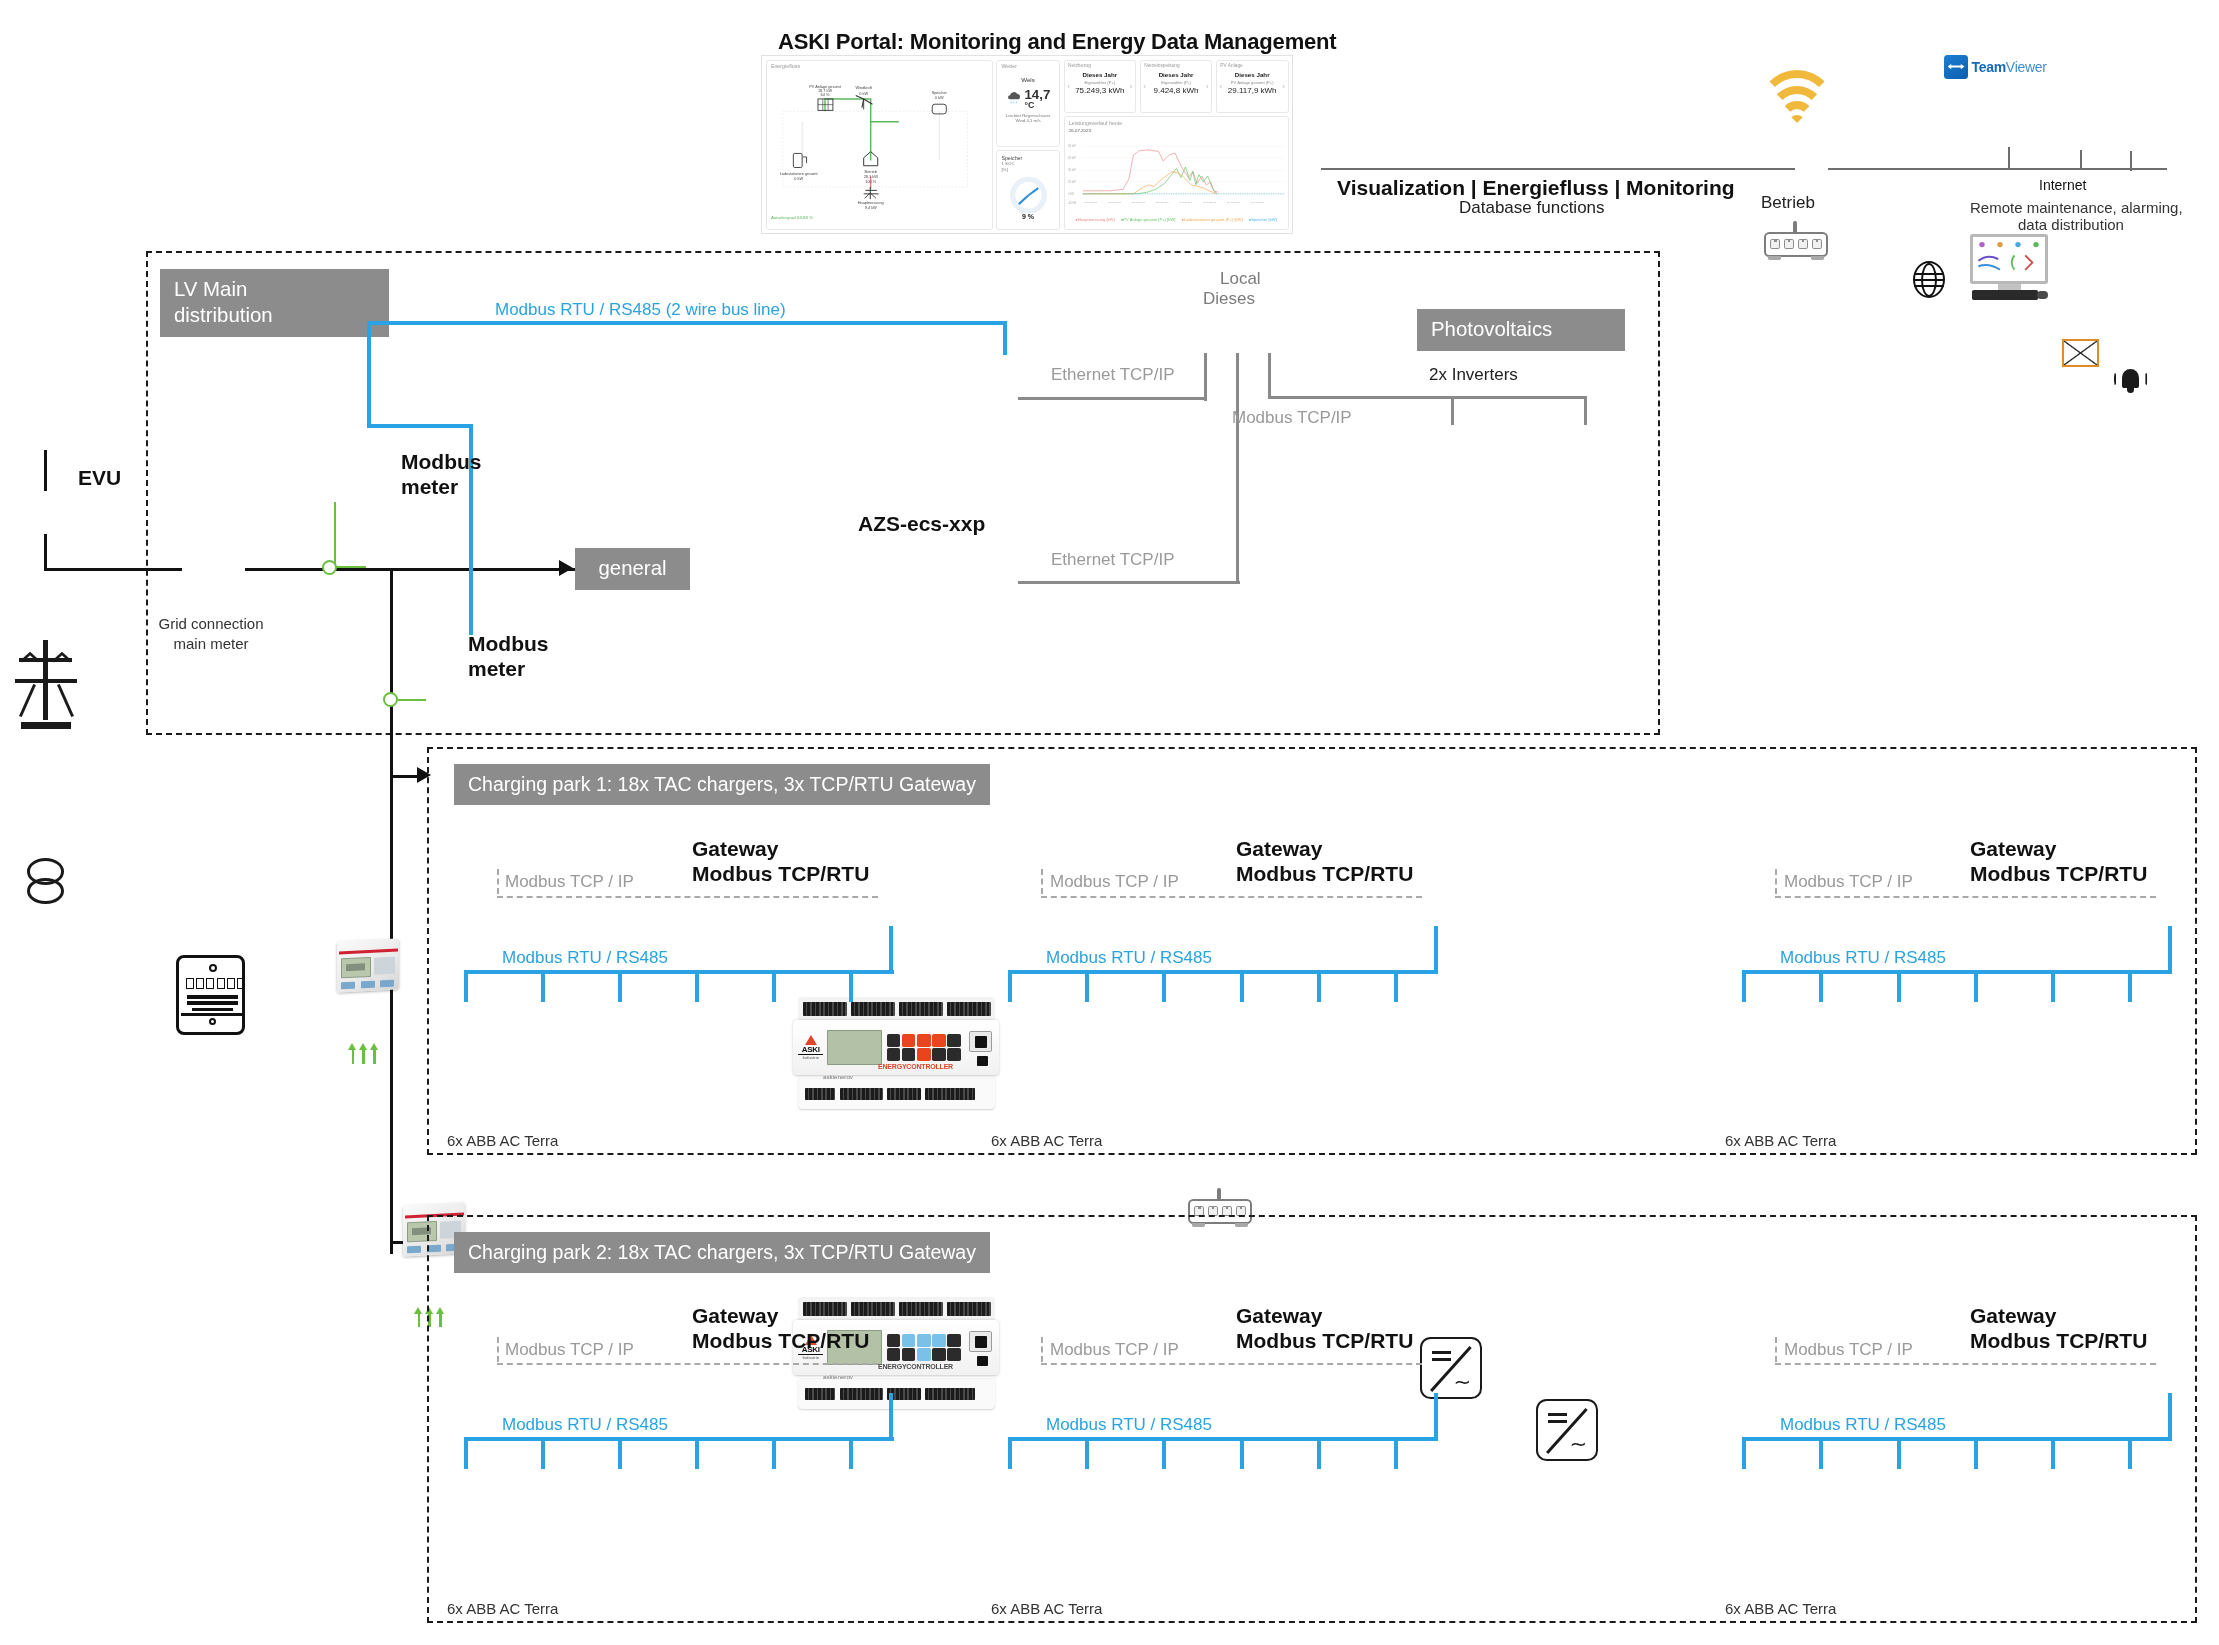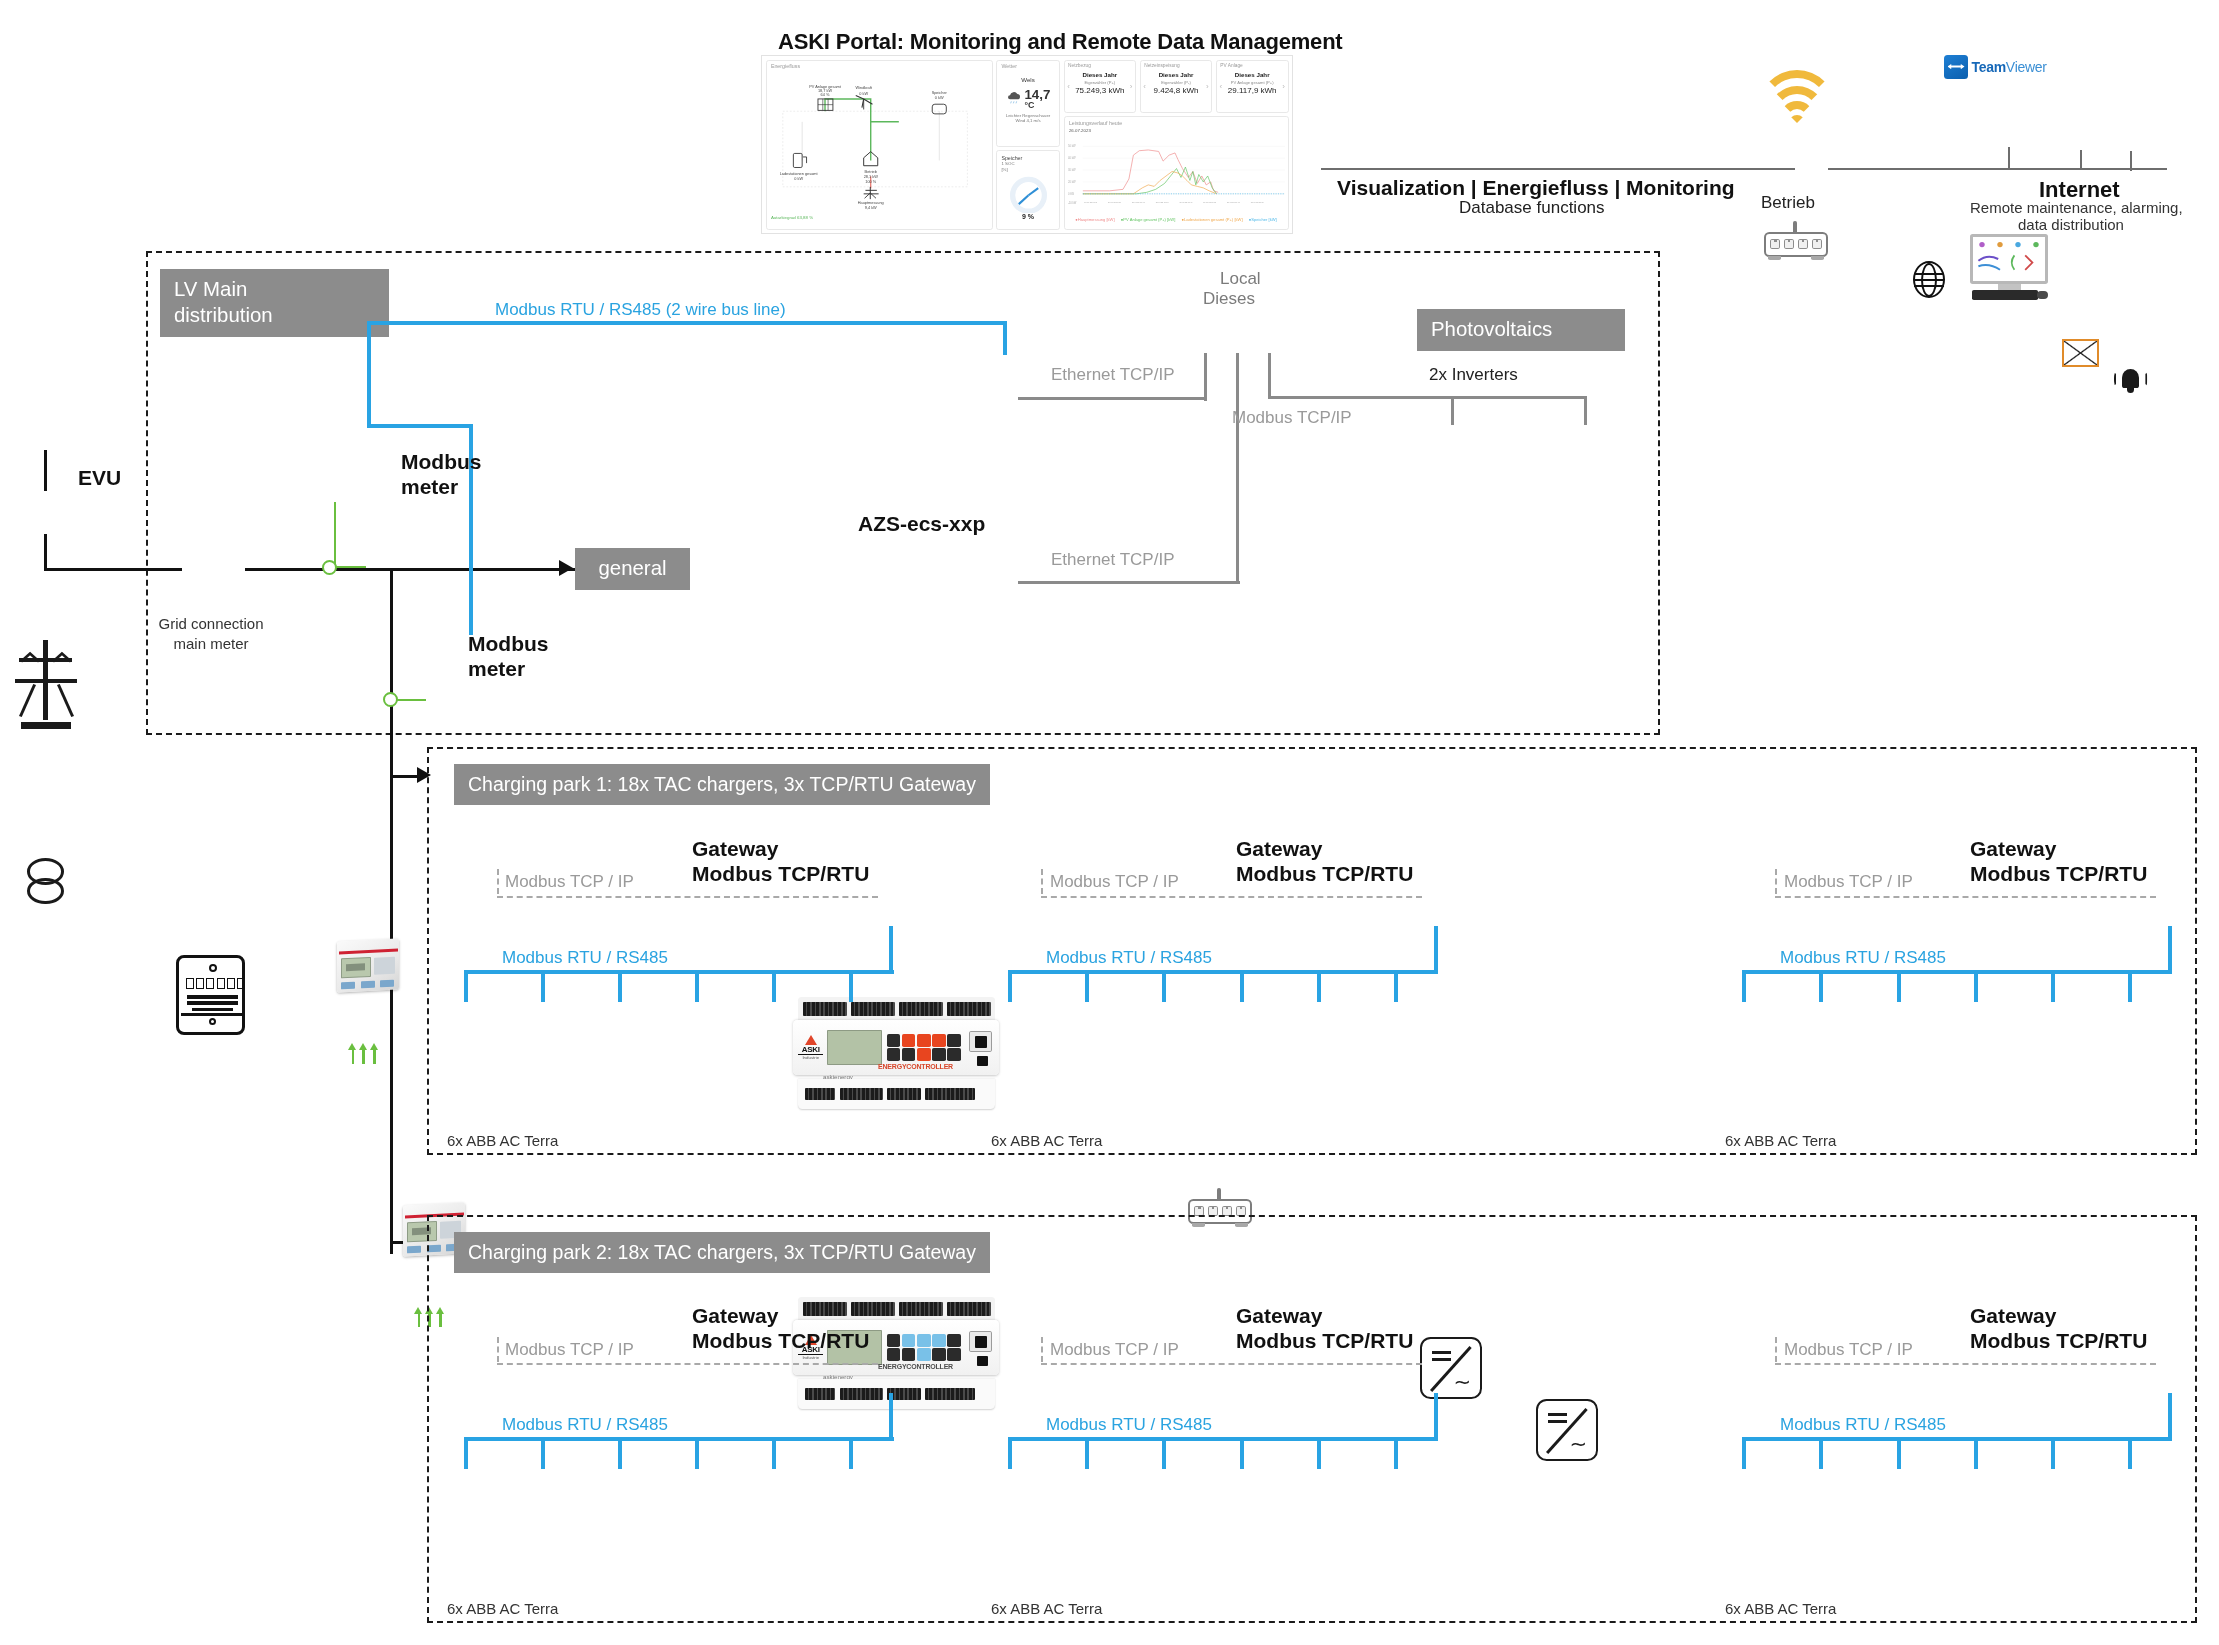--- a/index.html
+++ b/index.html
@@ -8,21 +8,21 @@
     background:#ffffff;
     font-family:"Liberation Sans", sans-serif;
     position:relative;
     overflow:hidden;
   }
   .abs { position:absolute; }
 
   
   .t-title      { font-size:22px; font-weight:bold; color:#111; letter-spacing:-0.2px; }
   .t-bold-lg    { font-size:21px; font-weight:bold; color:#111; }
-  .t-bold       { font-size:22px; font-weight:bold; color:#111; }
+  .t-bold       { font-size:14px; font-weight:normal; color:#111; }
   .t-norm       { font-size:17px; color:#222; }
   .t-small      { font-size:15px; color:#333; }
   .t-cyan       { font-size:17px; color:#2aa3e0; }
   .t-gray       { font-size:17px; color:#9a9a9a; }
   .t-graylabel  { font-size:17px; color:#7b7b7b; }
 
   
   .banner {
     background:#8c8c8c; color:#fff;
     font-size:20.4px; line-height:1.25;
@@ -309,21 +309,21 @@
   .kpi .t4 { font-size:8px; color:#222; text-align:center; margin-top:0.9px; }
   .kpi .ar { position:absolute; top:21px; font-size:8px; color:#bbb; }
   .chartbox { flex:1; border:0.9px solid #e8e8e8; border-radius:2.7px; }
   .legend { display:flex; justify-content:center; gap:6.2px; font-size:4.1px; color:#777; margin-top:0.9px; }
   .legend span:before { content:"\25CF "; }
   .temp { font-size:13.3px; font-weight:bold; color:#333; }
 </style>
 </head>
 <body>
 
-<div class="abs t-title" style="left:778px; top:29px;">ASKI Portal: Monitoring and Remote Data Management</div>
+<div class="abs t-title" style="left:778px; top:29px;">ASKI Portal: Monitoring and Energy Data Management</div>
 
 <div class="abs dash" style="left:761px; top:55px;">
 
   <div class="dcard flowbox">
     <div class="dlbl">Energiefluss</div>
     <svg class="flow-svg" viewBox="0 0 256 158">
       <rect x="18" y="44" width="210" height="86" fill="none" stroke="#dcdcdc" stroke-width="0.6" stroke-dasharray="2 2"></rect>
       <path d="M66 44 V30 H118 V56 H150" fill="none" stroke="#5cb85c" stroke-width="1.6"></path>
       <path d="M118 56 V100" stroke="#5cb85c" stroke-width="1.6" fill="none"></path>
       <path d="M40 56 V100" stroke="#dcdcdc" stroke-width="0.8" fill="none"></path>

